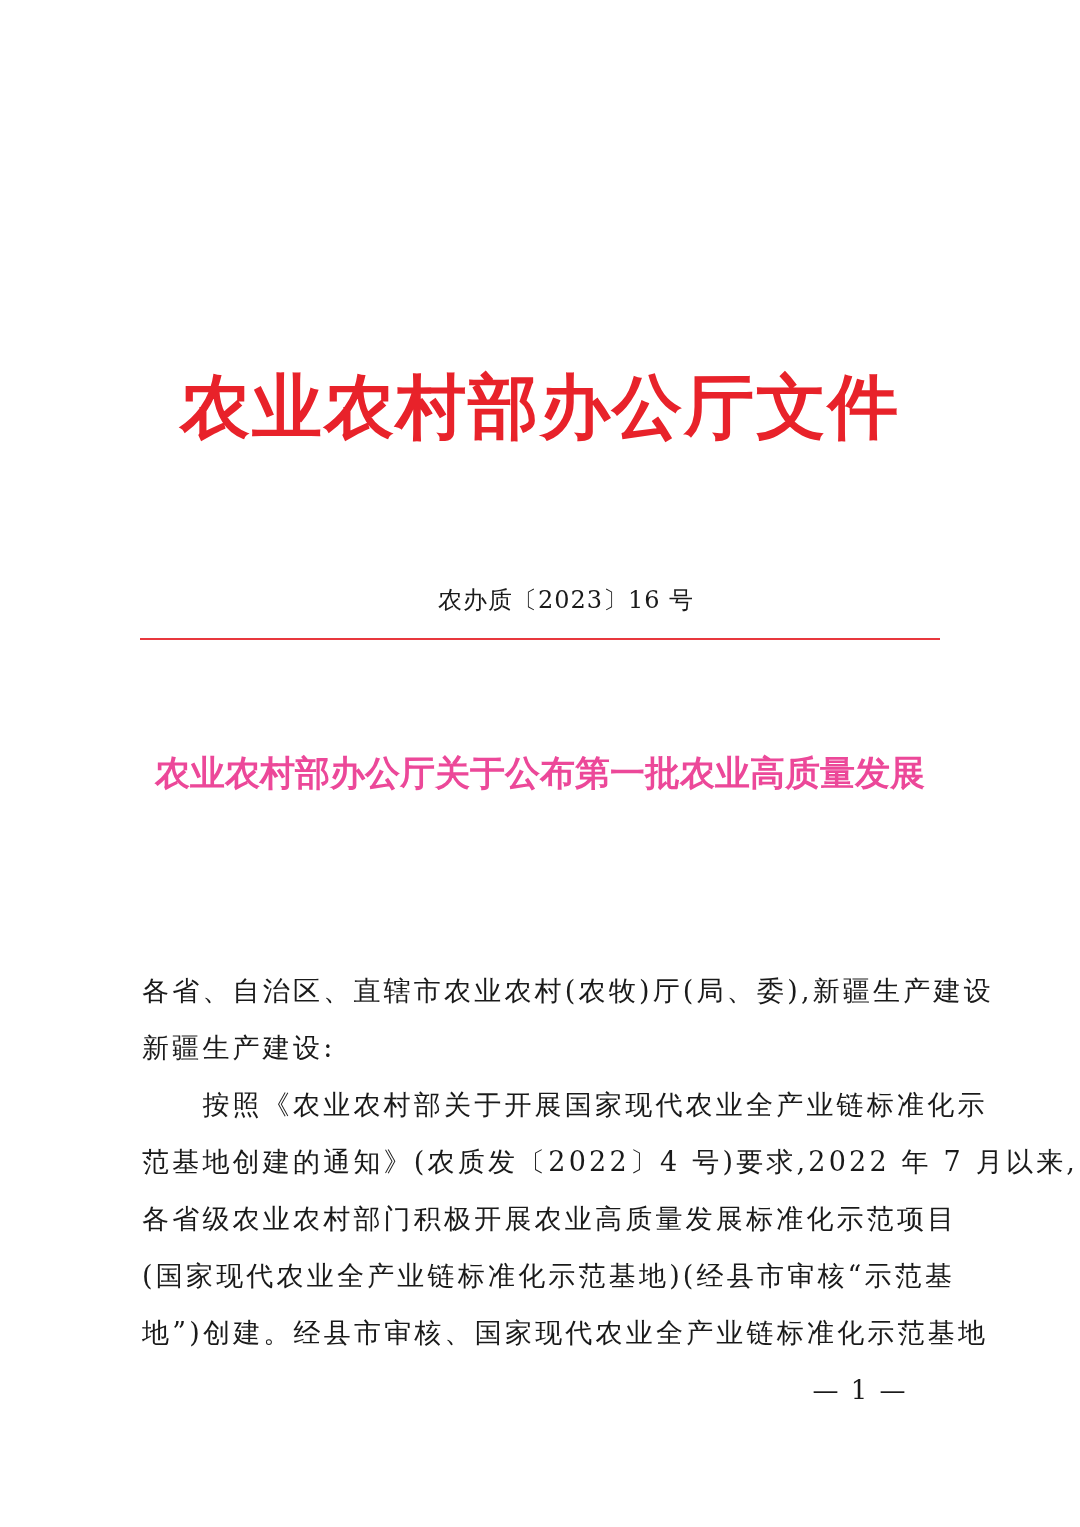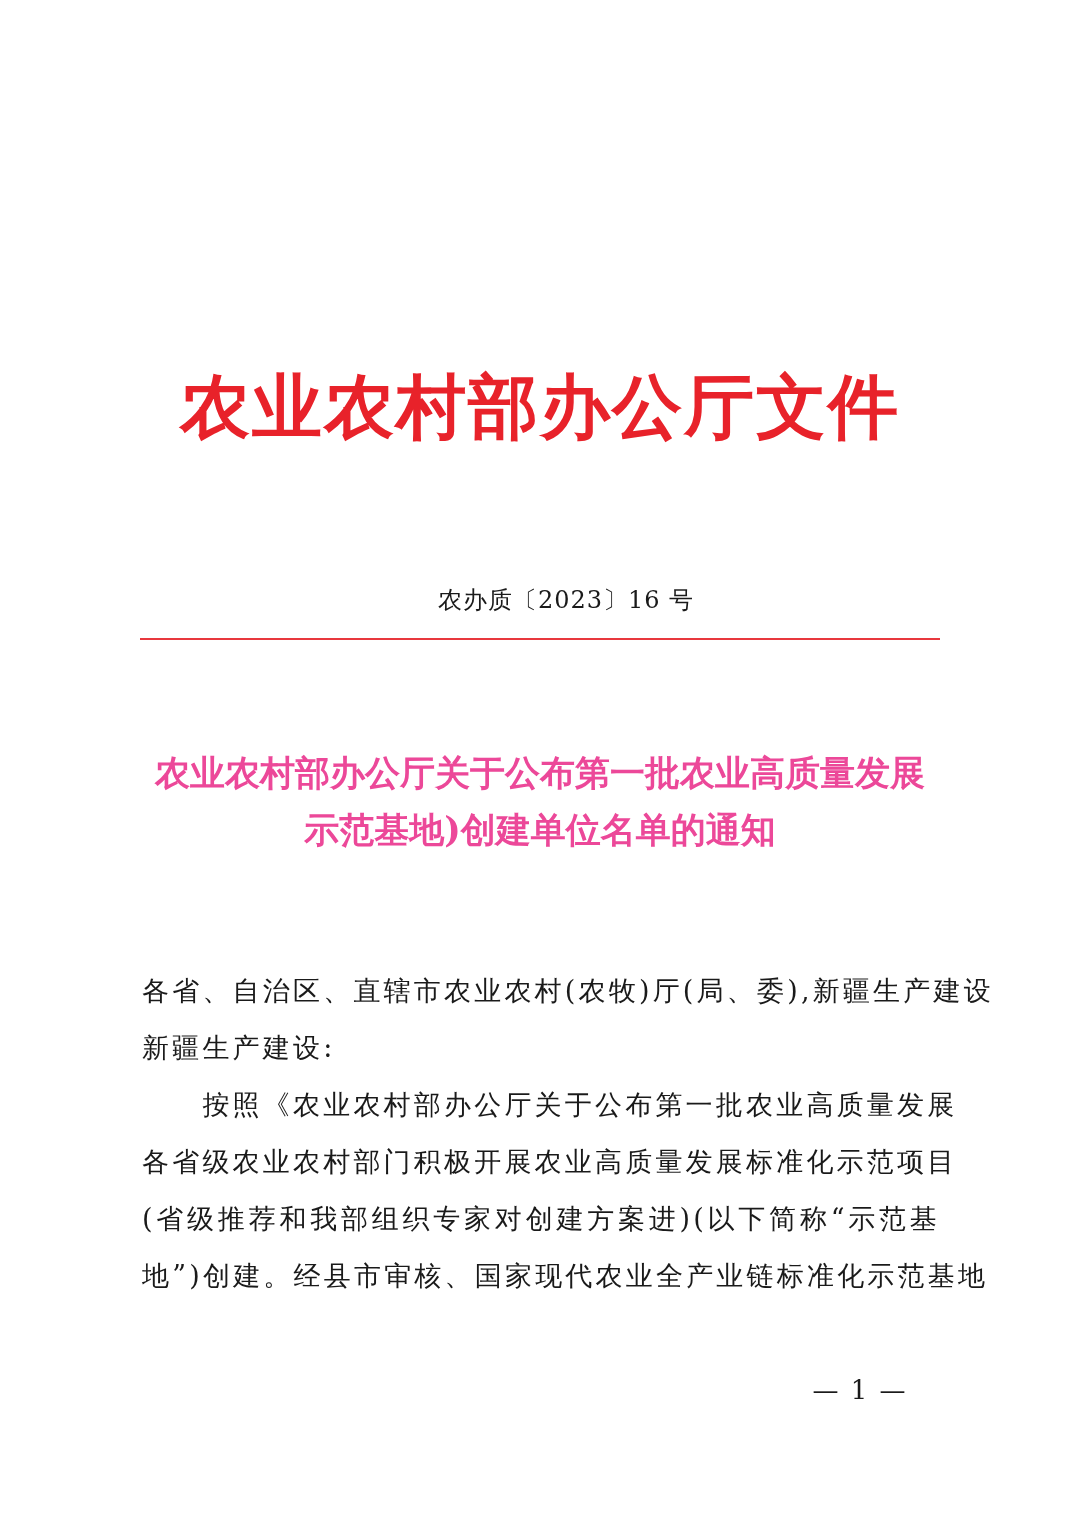--- a/index.html
+++ b/index.html
@@ -105,27 +105,27 @@
 <div class="page">
 
   <div class="masthead">农业农村部办公厅文件</div>
 
   <div class="doc-number">农办质〔2023〕16 号</div>
 
   <div class="red-rule"></div>
 
   <div class="title">
     <span class="line">农业农村部办公厅关于公布第一批农业高质量发展</span>
-    <span class="line">示范基地)创建单位名单的通知</span>
   </div>
 
   <div class="body-text">
     <span class="line">各省、自治区、直辖市农业农村(农牧)厅(局、委),新疆生产建设</span>
     <span class="line last">新疆生产建设:</span>
-    <span class="line">　　按照《农业农村部办公厅关于公布第一批农业高质量发展</span>
+    <span class="line">　　按照《农业农村部关于开展国家现代农业全产业链标准化示</span>
+    <span class="line">范基地创建的通知》(农质发〔2022〕4 号)要求,2022 年 7 月以来,</span>
     <span class="line">各省级农业农村部门积极开展农业高质量发展标准化示范项目</span>
-    <span class="line">(省级推荐和我部组织专家对创建方案进)(以下简称“示范基</span>
+    <span class="line">(国家现代农业全产业链标准化示范基地)(经县市审核“示范基</span>
     <span class="line">地”)创建。经县市审核、国家现代农业全产业链标准化示范基地</span>
   </div>
 
   <div class="page-number">— 1 —</div>
 
 </div>
 
 </body></html>

